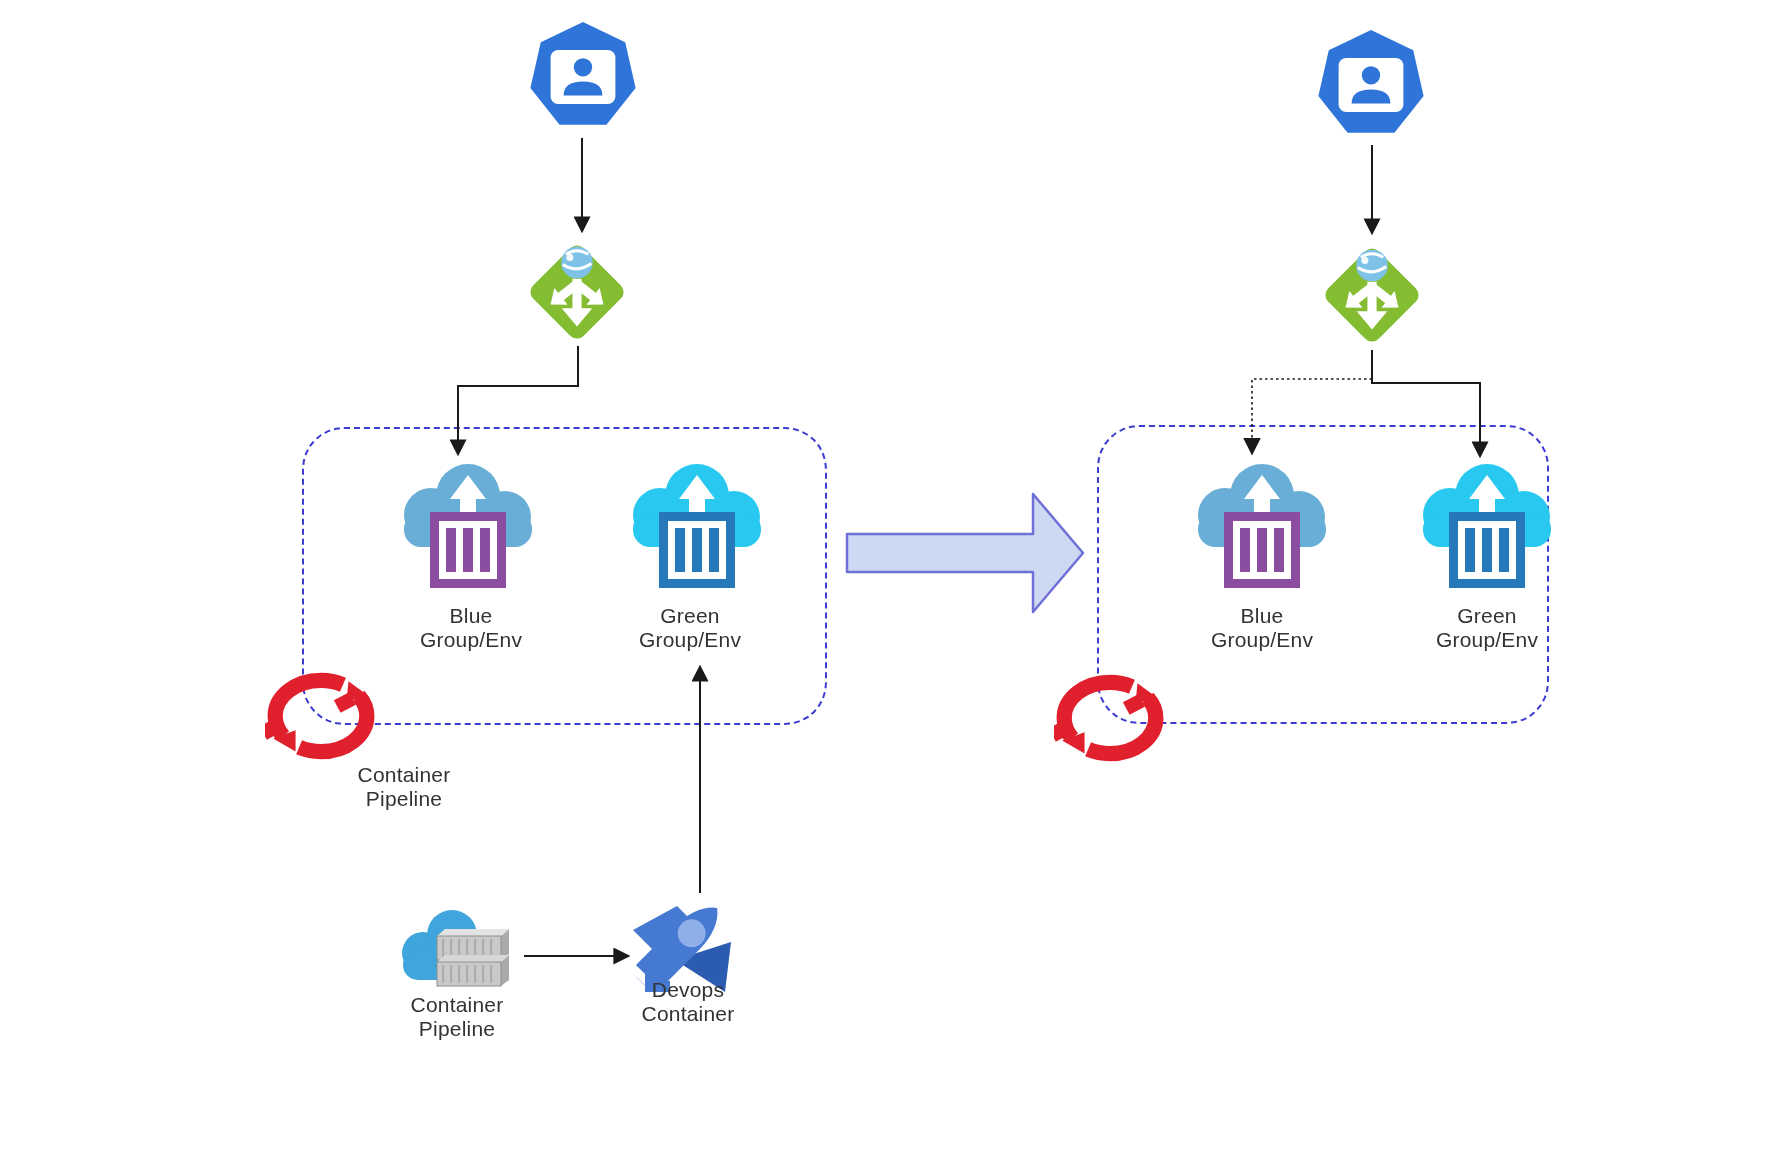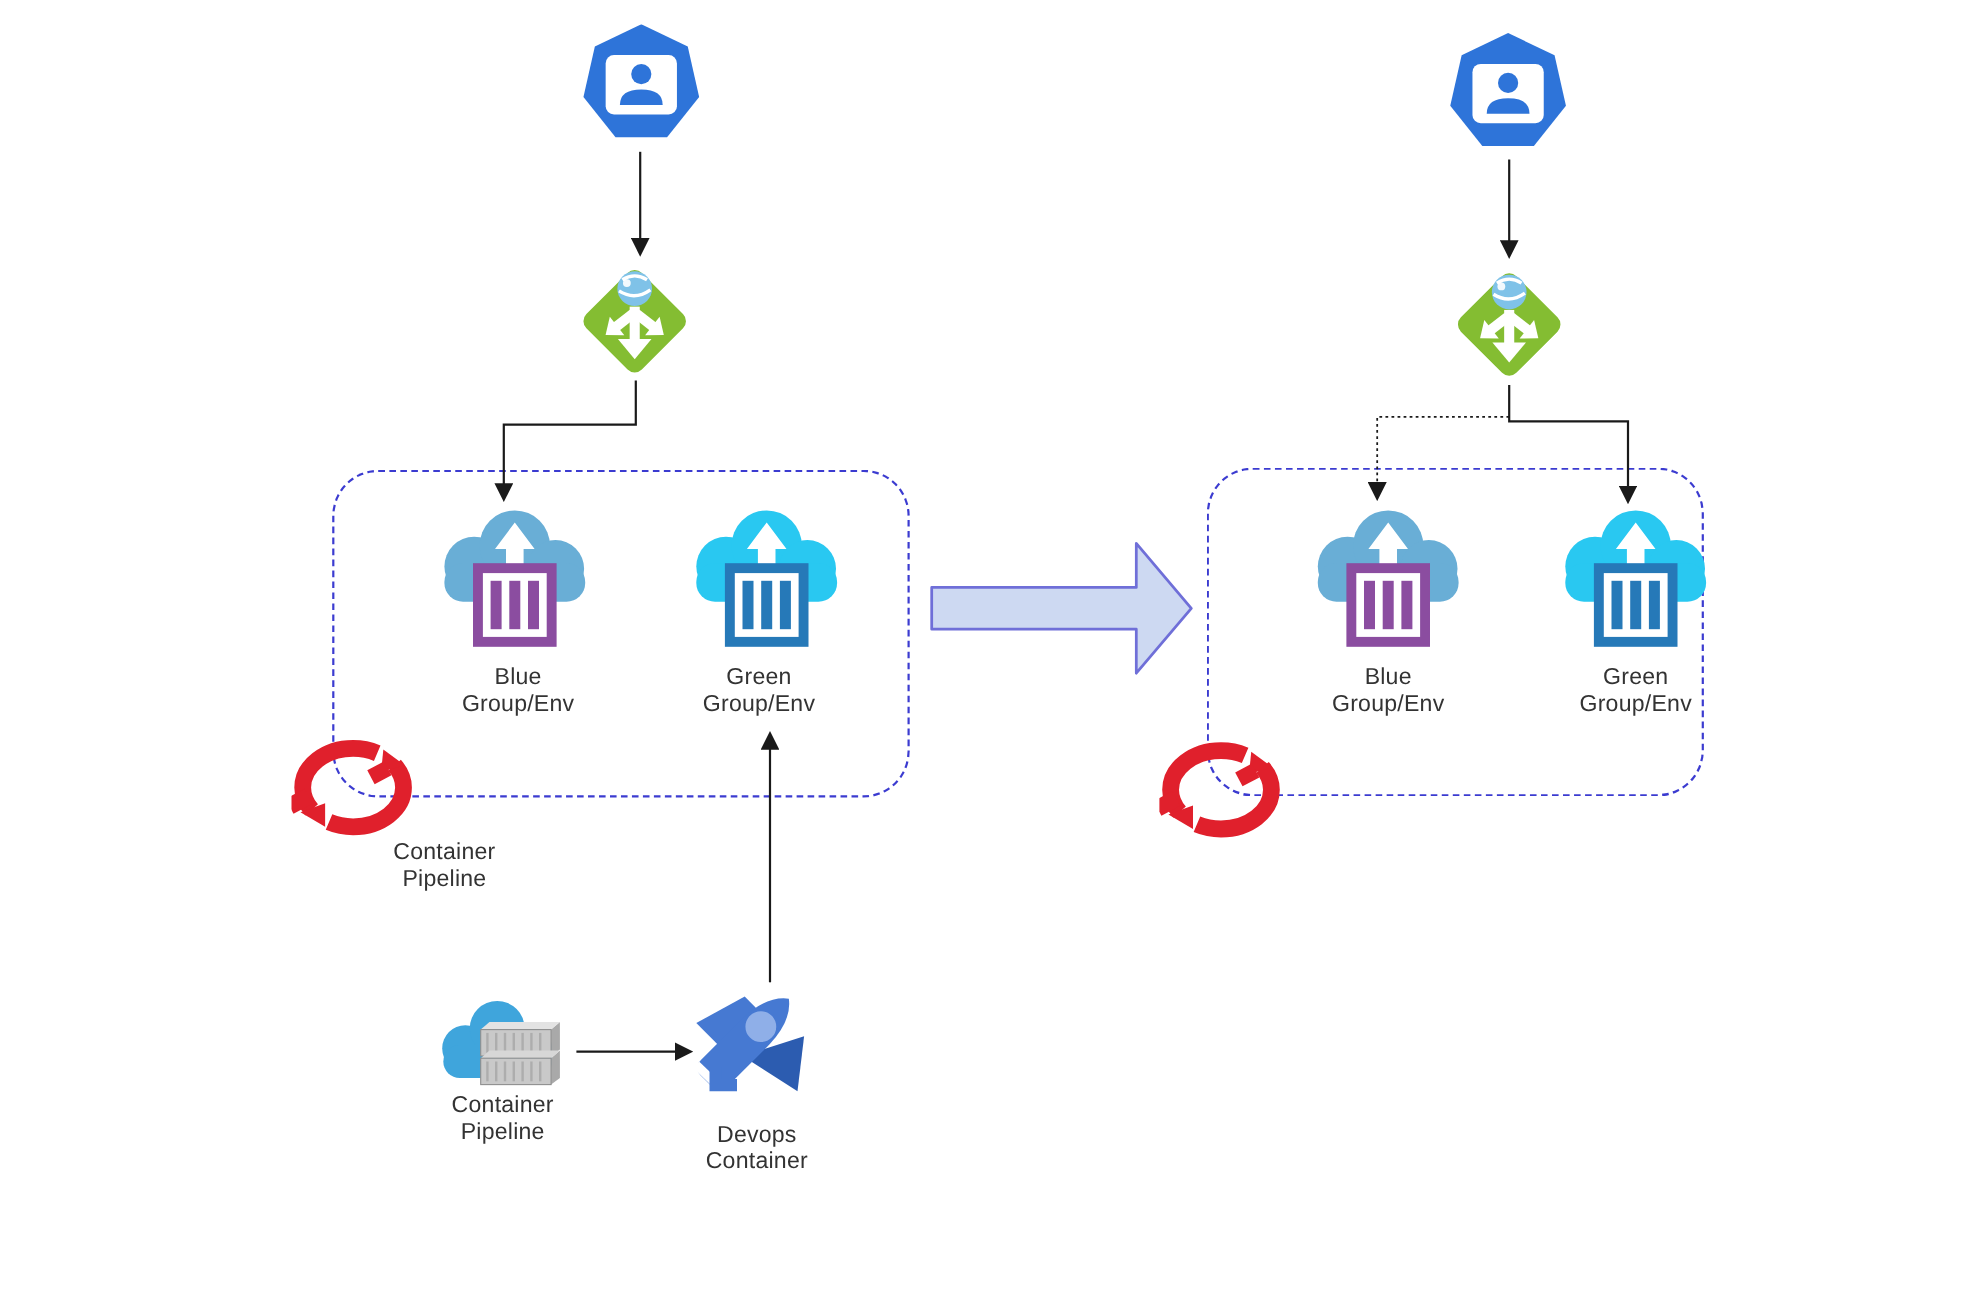--- a/index.html
+++ b/index.html
@@ -191,21 +191,21 @@
       <span>Group/Env</span>
   </div>
   <div class="lbl" style="left:319px;top:763px">
     <span>Container</span>
       <span>Pipeline</span>
   </div>
   <div class="lbl" style="left:372px;top:993px">
     <span>Container</span>
       <span>Pipeline</span>
   </div>
-  <div class="lbl" style="left:603px;top:1020px">
+  <div class="lbl" style="left:603px;top:978px">
     <span>Devops</span>
       <span>Container</span>
   </div>
   <div class="lbl" style="left:1177px;top:604px">
     <span>Blue</span>
       <span>Group/Env</span>
   </div>
   <div class="lbl" style="left:1402px;top:604px">
     <span>Green</span>
       <span>Group/Env</span>

